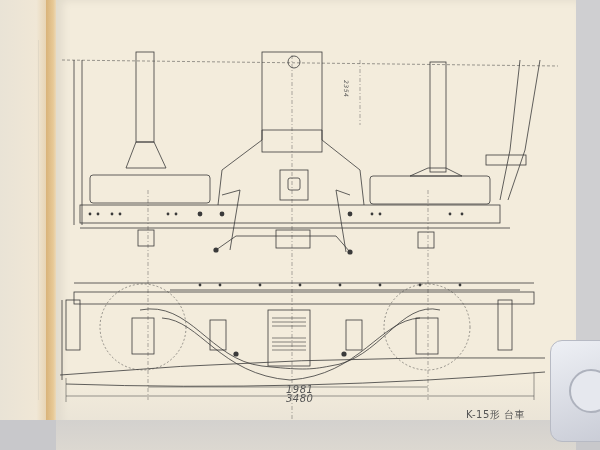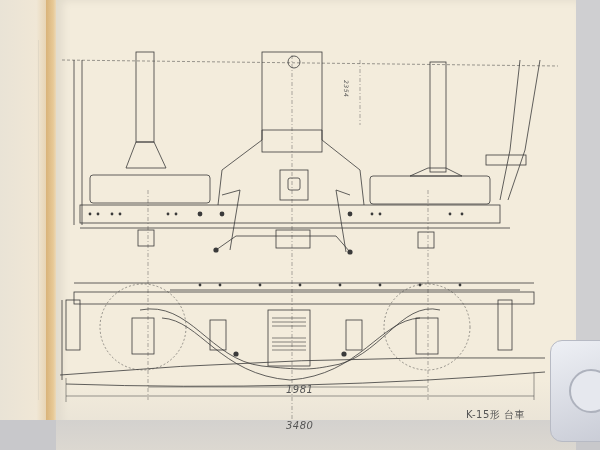--- a/index.html
+++ b/index.html
@@ -9,21 +9,21 @@
   .left-page .faint{position:absolute;left:0;top:40px;width:38px;height:360px;border-right:1px solid #d8d0c2;opacity:.6;}
   .spine{position:absolute;left:46px;top:0;width:12px;height:450px;background:linear-gradient(90deg,#d9b37a,#e7c996 60%,#efe4cf);}
   .page{position:absolute;left:56px;top:0;width:520px;height:440px;background:#f3ecdc;border-bottom-left-radius:60px 18px;box-shadow:inset 6px 0 10px rgba(0,0,0,.08);}
   .page-shade{position:absolute;left:56px;top:380px;width:520px;height:70px;background:linear-gradient(180deg,rgba(243,236,220,0),rgba(225,220,210,.8));}
   .table{position:absolute;left:0;top:420px;width:600px;height:30px;background:#c8c8cb;}
   .camera{position:absolute;left:550px;top:340px;width:60px;height:100px;background:linear-gradient(160deg,#eef0f5,#c9ccd6);border-radius:12px;border:1px solid #b7bac4;}
   .camera .lens{position:absolute;left:18px;top:28px;width:40px;height:40px;border-radius:50%;border:2px solid #aeb2bd;background:#e6e8ee;}
   svg.drawing{position:absolute;left:0;top:0;}
   .label{position:absolute;color:#555;font-size:10px;font-style:italic;letter-spacing:.5px;}
   .dim-1981{left:286px;top:384px;}
-  .dim-3480{left:286px;top:393px;margin-top:27px;}
+  .dim-3480{left:286px;top:393px;}
   .caption{left:466px;top:408px;font-size:10px;font-style:normal;}
   .vert{left:350px;top:80px;transform:rotate(90deg);transform-origin:left top;font-size:6px;}
 </style>
 </head>
 <body>
 
 <div class="scene">
   <div class="left-page">
       <div class="faint"></div>
     </div>

